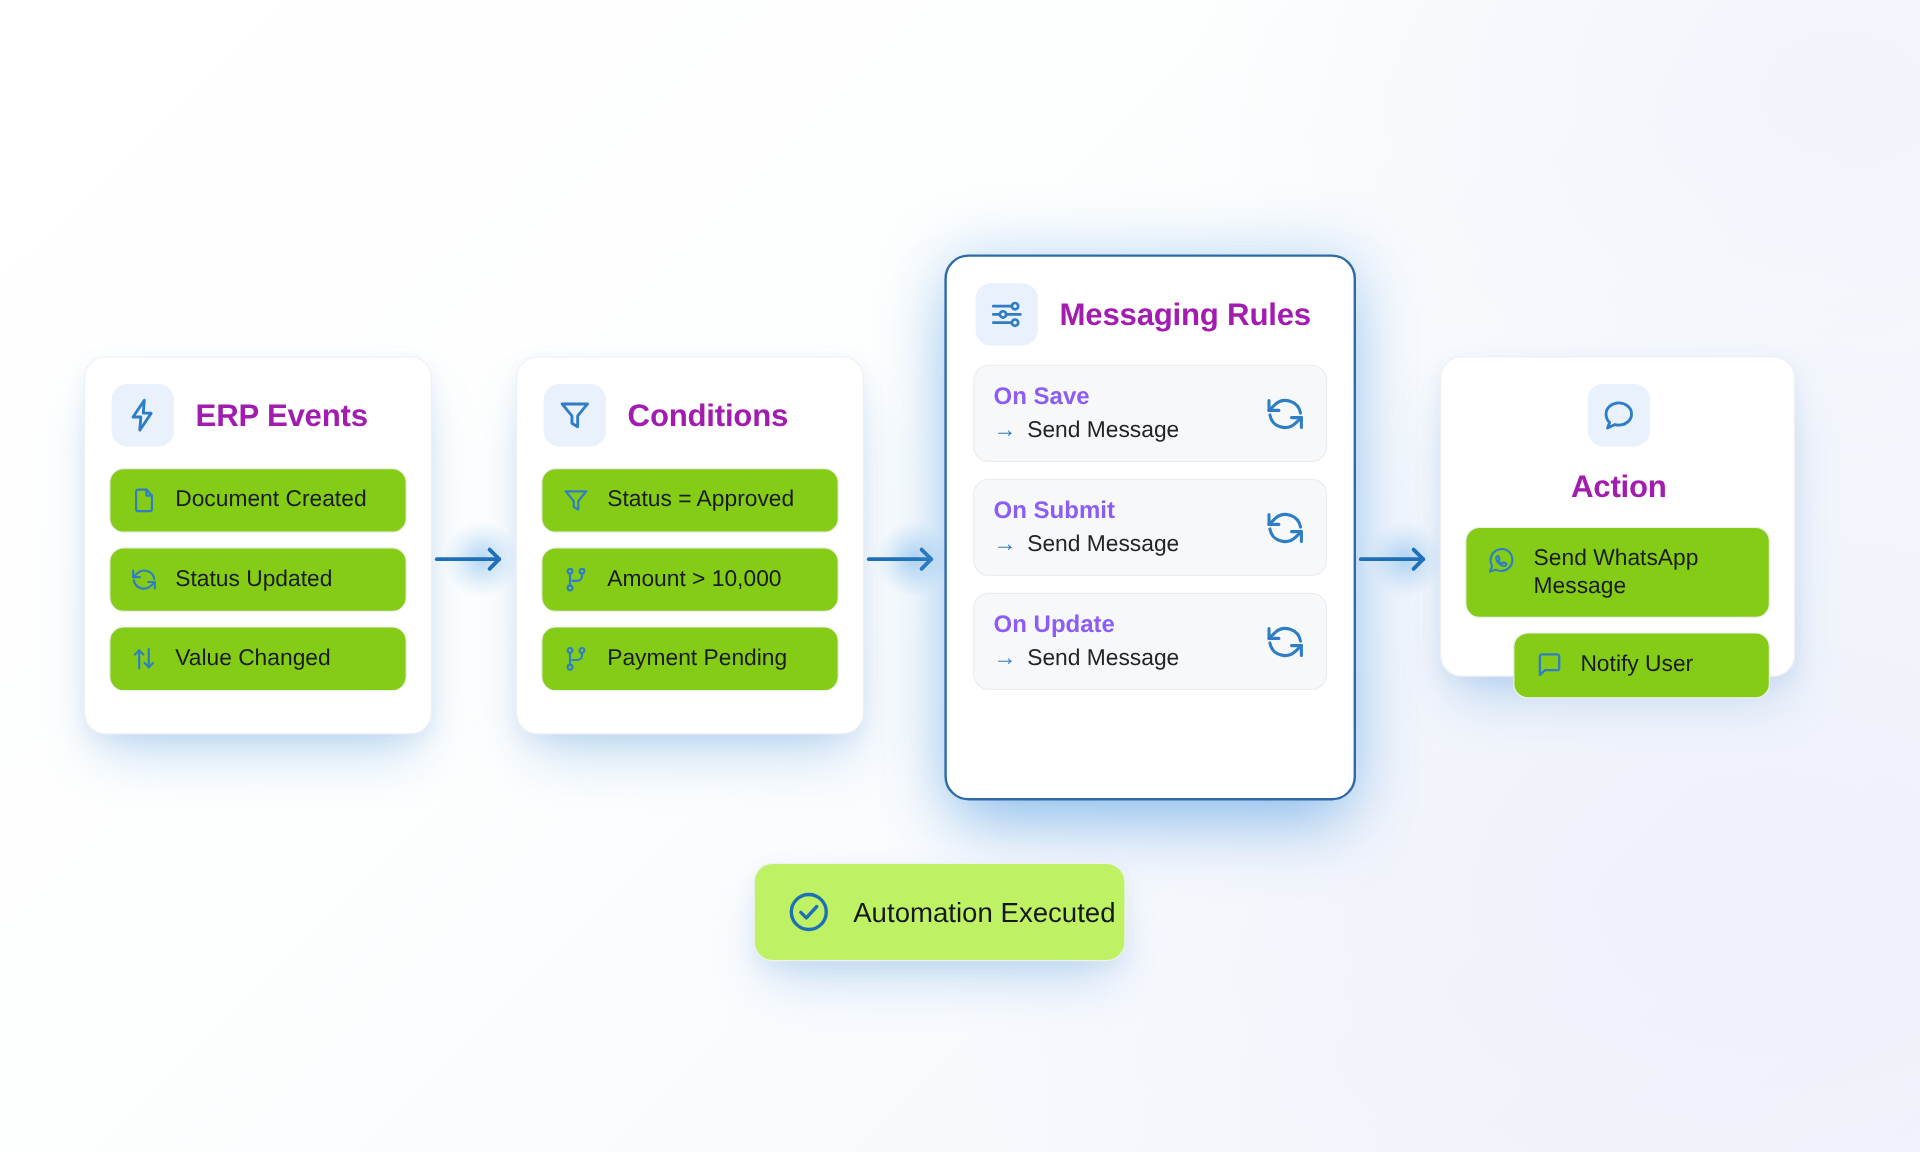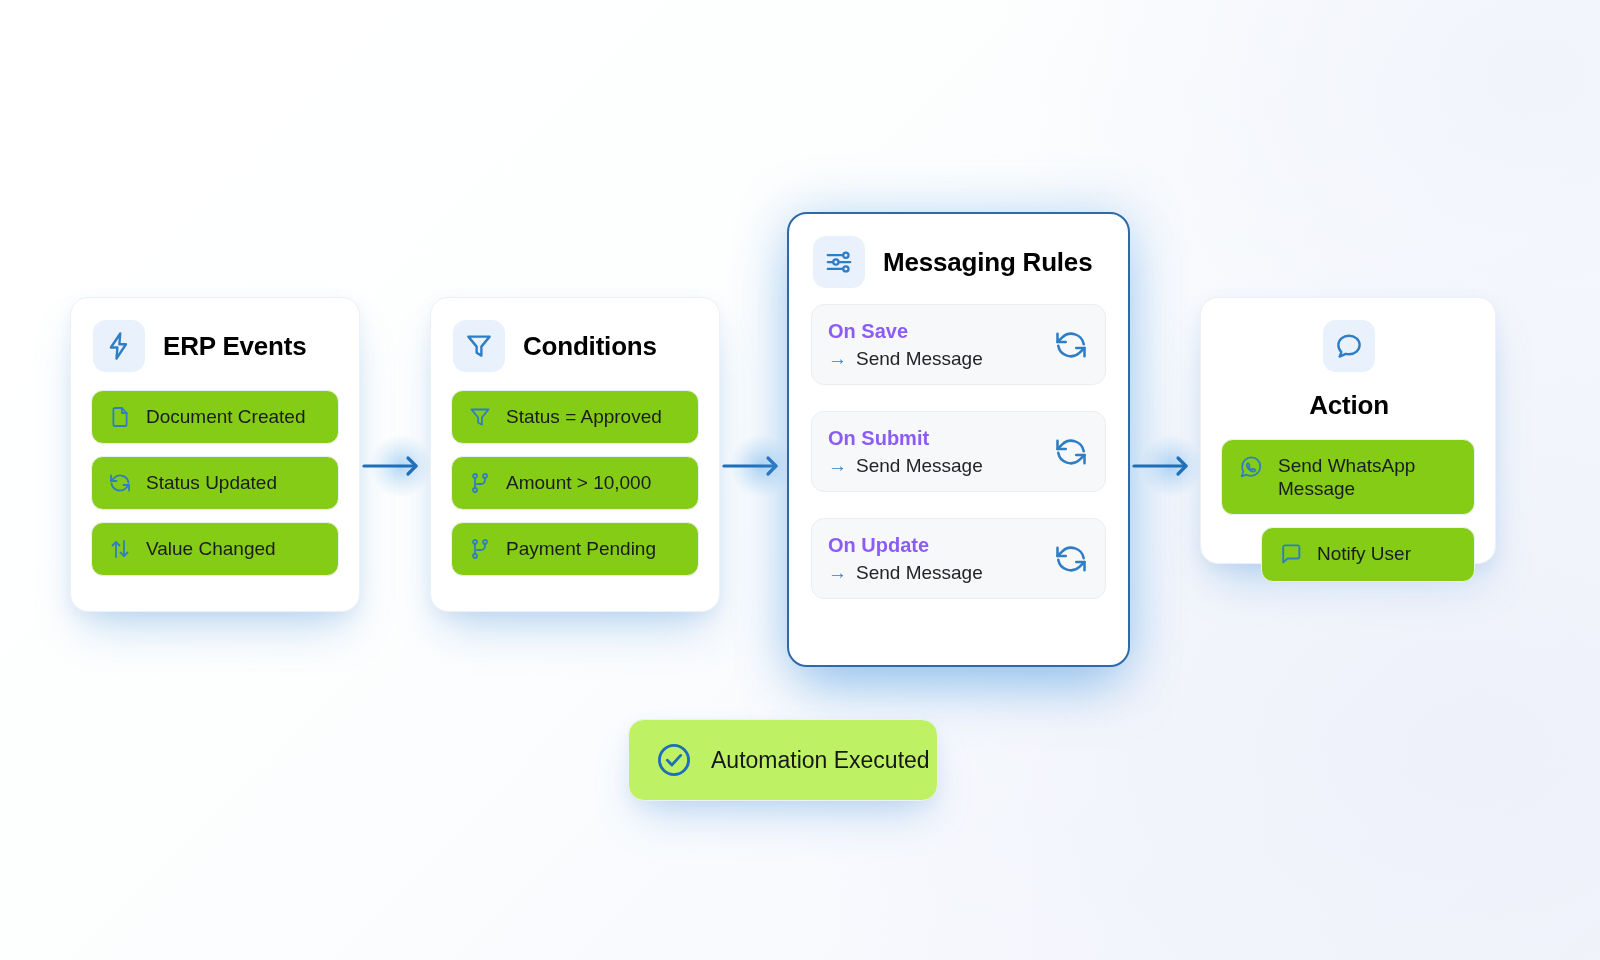--- a/index.html
+++ b/index.html
@@ -49,21 +49,21 @@
     background: #e8f1fc;
     display: flex;
     align-items: center;
     justify-content: center;
     flex: 0 0 auto;
   }
 
   .card-title {
     font-size: 26px;
     font-weight: 700;
-    color: #000000;
+    color: #a21caf;
     letter-spacing: -0.2px;
     white-space: nowrap;
   }
 
   .row {
     display: flex;
     align-items: center;
     gap: 14px;
     background: #84cc16;
     border: 1px solid #edeff2;
@@ -102,21 +102,21 @@
     left: 787px; top: 212px;
     width: 343px; height: 455px;
     padding: 22px 22px;
     border: 2px solid #2f6aa8;
     border-radius: 20px;
     box-shadow:
       0 30px 54px -12px rgba(84,158,228,0.50),
       0 0 52px rgba(120,180,235,0.42);
   }
   #card-rules .card-head { margin-bottom: 16px; padding-left: 2px; }
-  #card-rules .rule + .rule { margin-top: 26px; }
+  #card-rules .rule + .rule { margin-top: 14px; }
 
   .rule {
     position: relative;
     background: #f7f8fa;
     border: 1px solid #ebedf0;
     border-radius: 13px;
     padding: 13px 16px 14px 16px;
   }
   .rule-trigger {
     font-size: 20px;

